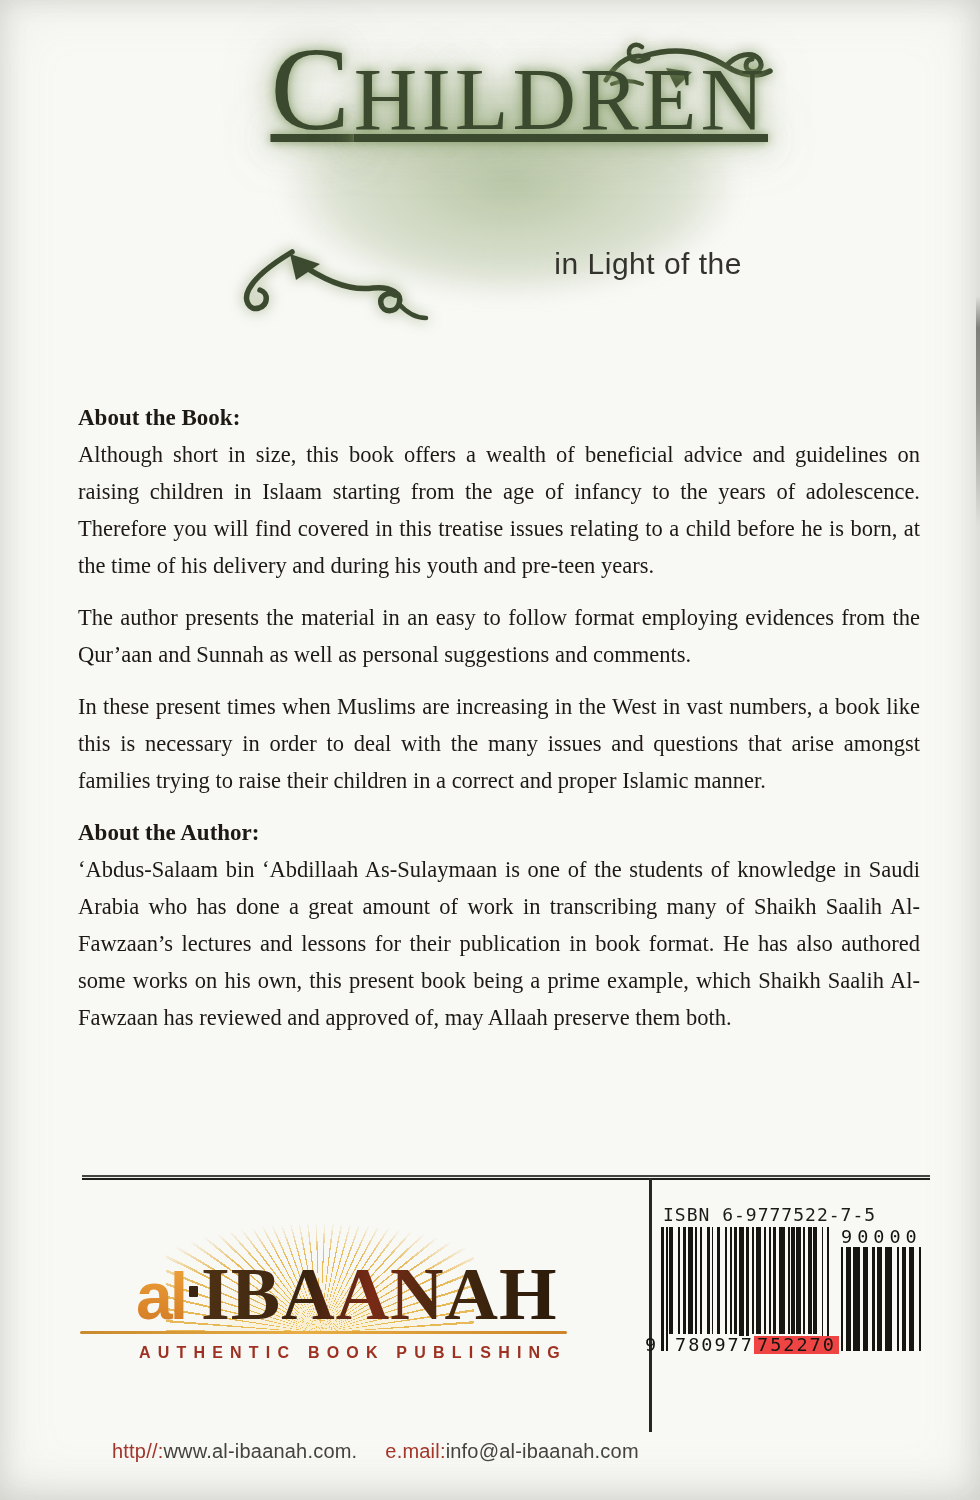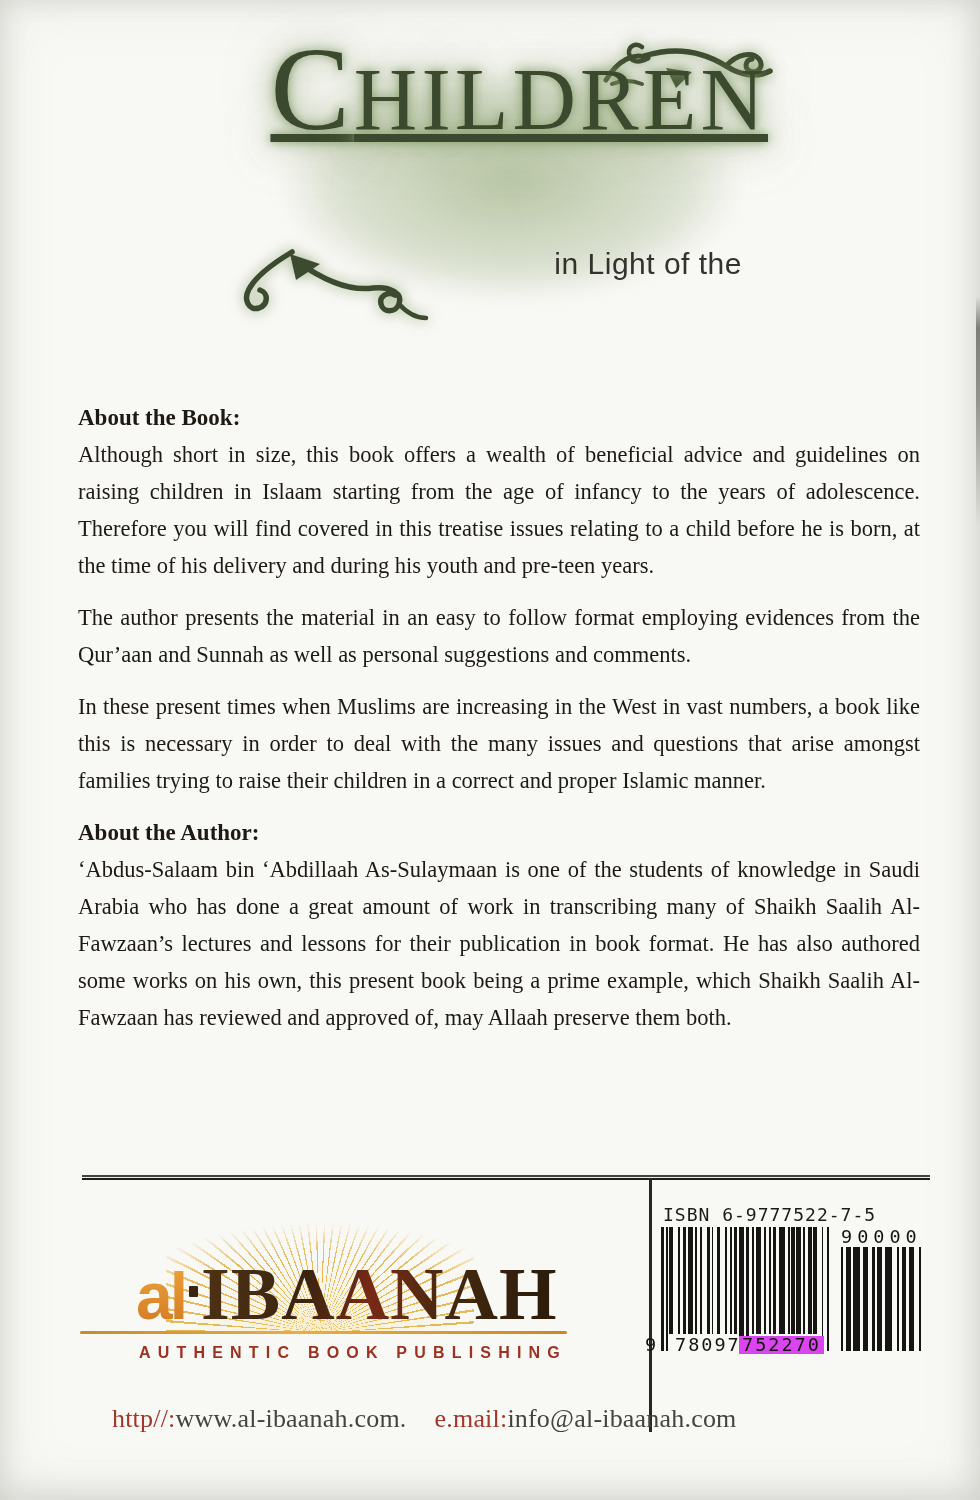--- a/index.html
+++ b/index.html
@@ -92,42 +92,42 @@
     position:absolute;left:80px;top:1331px;width:487px;height:3px;
     background:linear-gradient(90deg,#c98a2c,#e8ae45 45%,#cd8527);
     border-radius:2px;
   }
   .tagline{
     position:absolute;left:80px;top:1344px;width:487px;text-align:right;
     font-family:"Liberation Sans",sans-serif;font-weight:bold;
     font-size:16px;letter-spacing:7.2px;color:#9d3122;
   }
   .url-row{
-    position:absolute;left:112px;top:1404px;
-    font-family:Liberation Serif, serif;font-size:26px;color:#45433e;
+    position:absolute;left:112px;top:1440px;
+    font-family:Liberation Sans, sans-serif;font-size:20px;color:#45433e;
     white-space:nowrap;letter-spacing:.2px;
   }
   .url-row .red{color:#a3352a;}
   .url-row .spacer{display:inline-block;width:28px;}
 
   
   .isbn-label{
     position:absolute;left:663px;top:1204px;
     font-family:"DejaVu Sans Mono",monospace;font-size:18px;letter-spacing:1px;color:#1b1b19;
   }
   [data-barcode]{display:flex;align-items:flex-start;}
   [data-barcode] i{display:block;}
   .barcode-main{position:absolute;left:661px;top:1227px;width:168px;height:124px;}
   .bc-digits{
     position:absolute;font-family:"DejaVu Sans Mono",monospace;
     font-size:18.5px;color:#15140f;letter-spacing:2px;line-height:18px;
   }
   .bc-prefix{left:-16px;bottom:-3px;}
   .bc-g1{left:11px;bottom:-3px;background:#f8f8f5;padding:0 3px;}
-  .bc-g2{left:78px;bottom:-3px;background:#d946ef;padding:0 3px;}
+  .bc-g2{left:93px;bottom:-3px;background:#ef4444;padding:0 3px;}
   .addon-label{
     position:absolute;left:841px;top:1226px;width:82px;
     font-family:"DejaVu Sans Mono",monospace;font-size:18.5px;letter-spacing:5px;color:#15140f;
   }
   .barcode-addon{position:absolute;left:841px;top:1247px;width:80px;height:104px;}
 
   .edge-sliver{
     position:absolute;right:0;top:296px;width:4px;height:230px;border-radius:3px;
     background:linear-gradient(180deg,rgba(60,60,55,0),rgba(60,60,55,.6) 14%,rgba(72,72,64,.5) 45%,rgba(60,60,55,0));
   }

